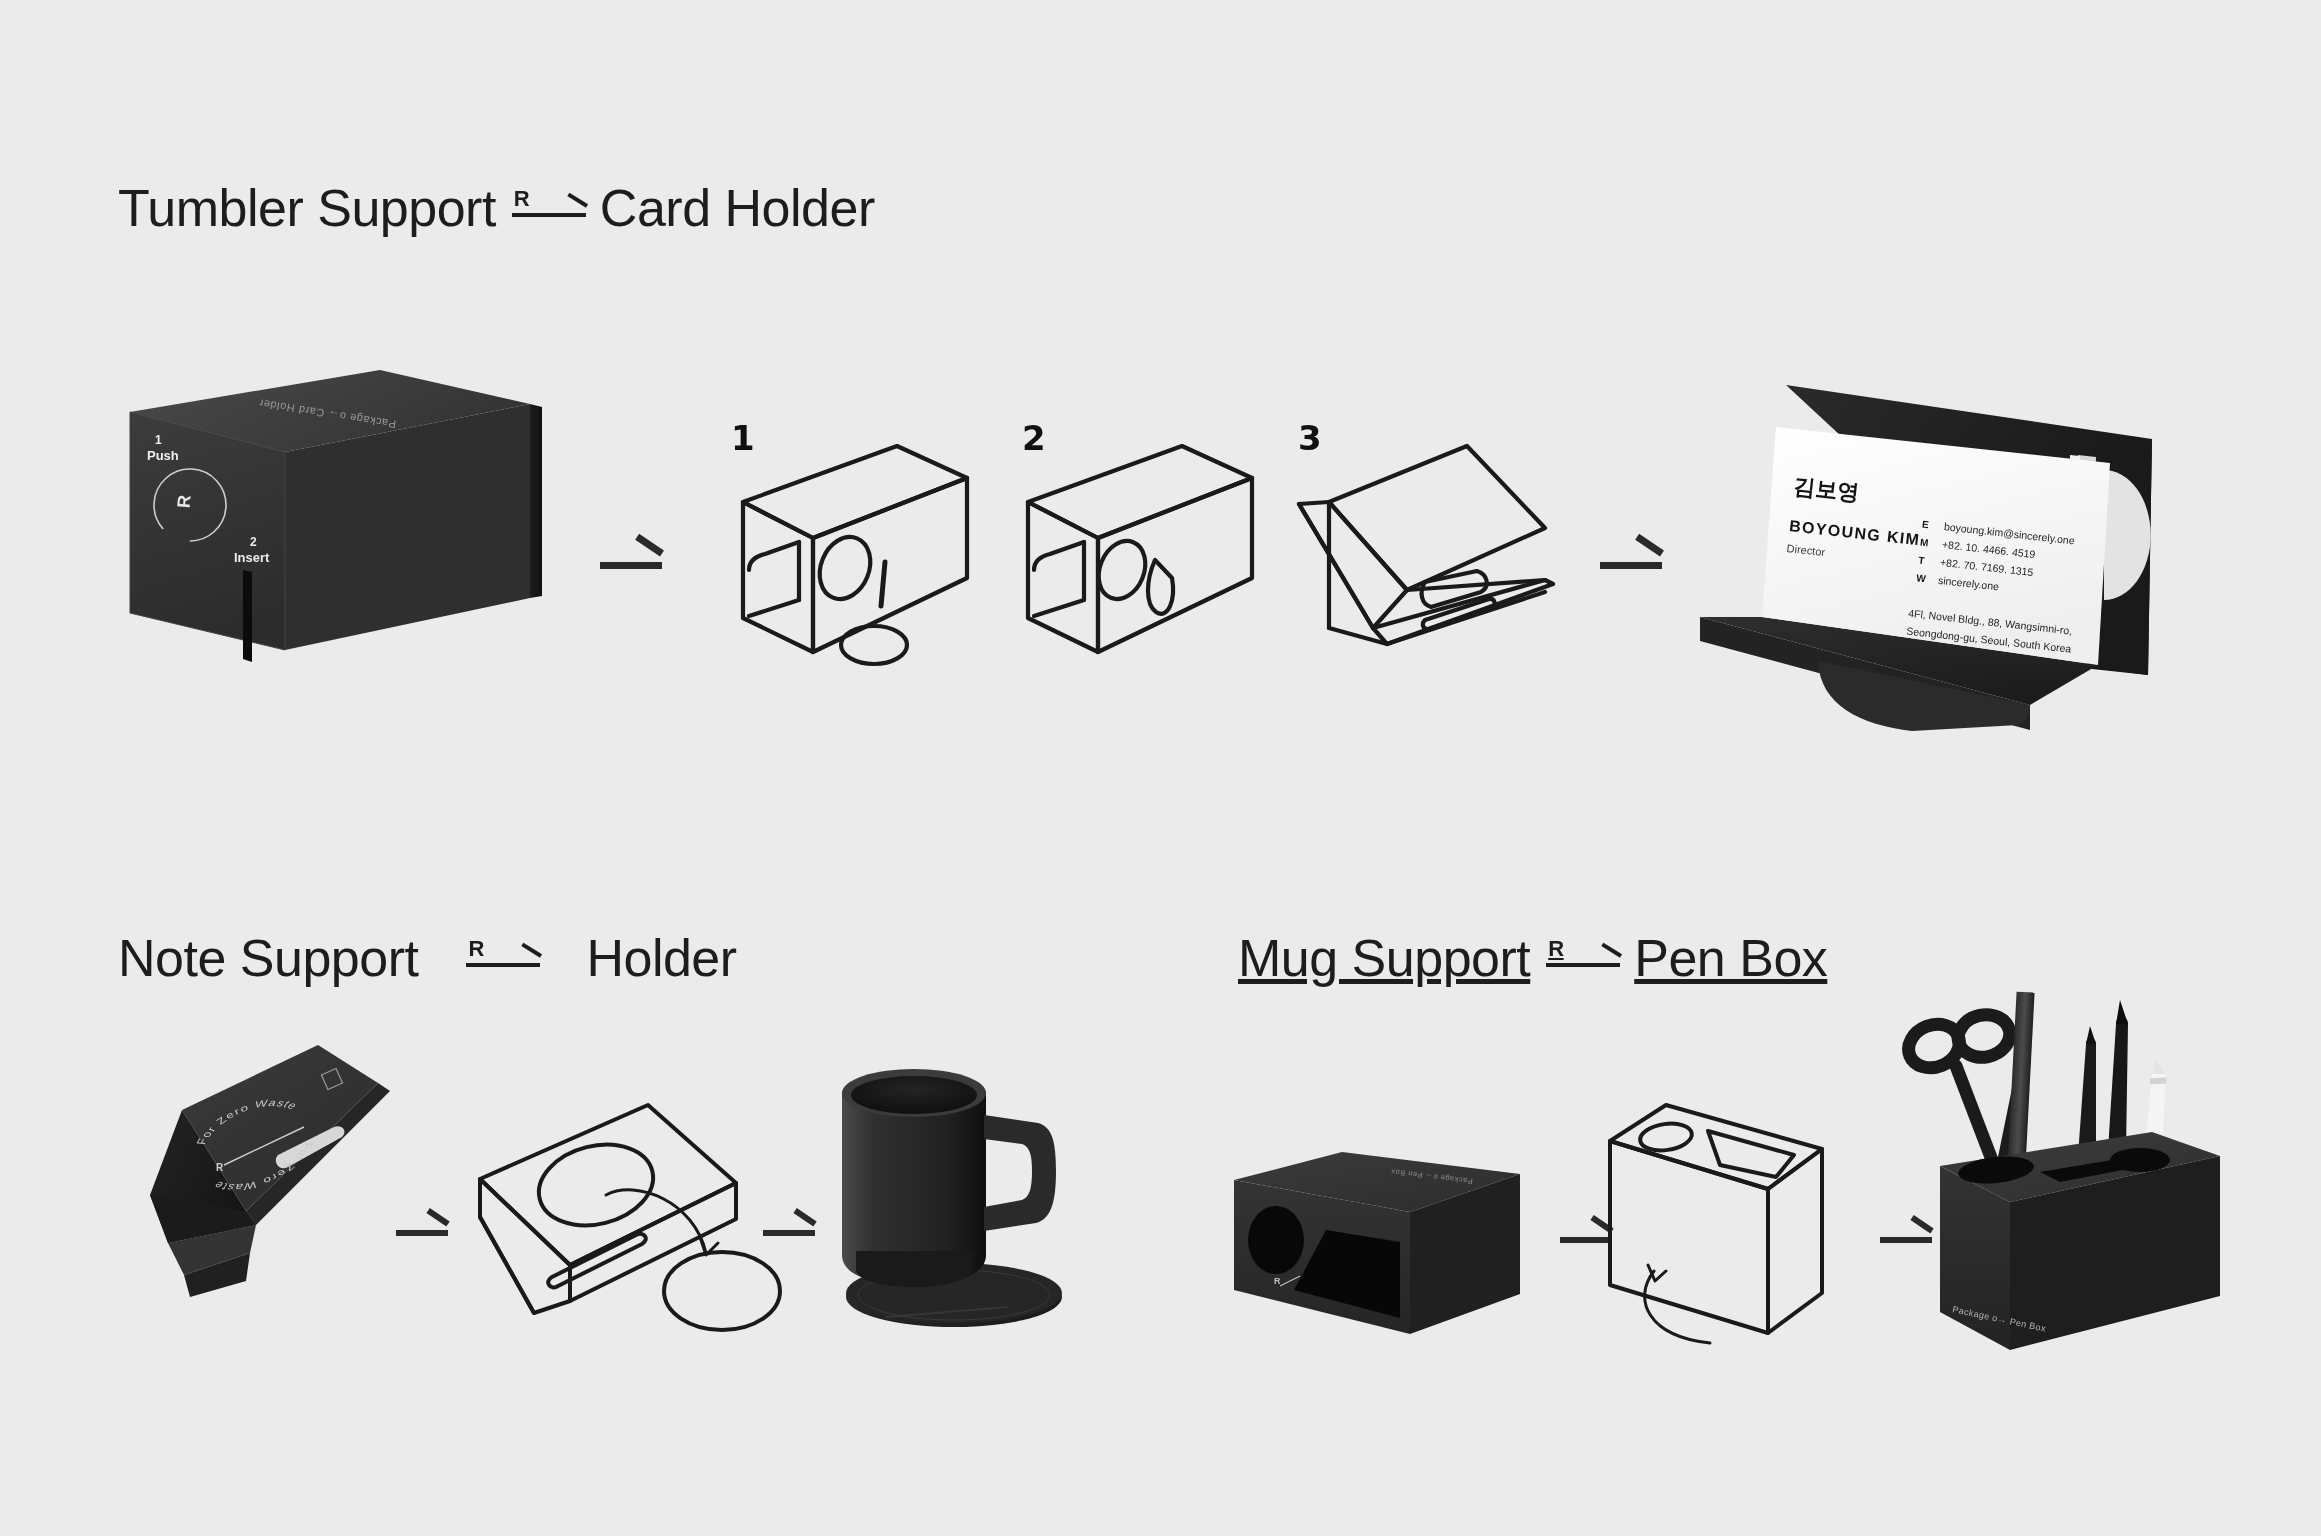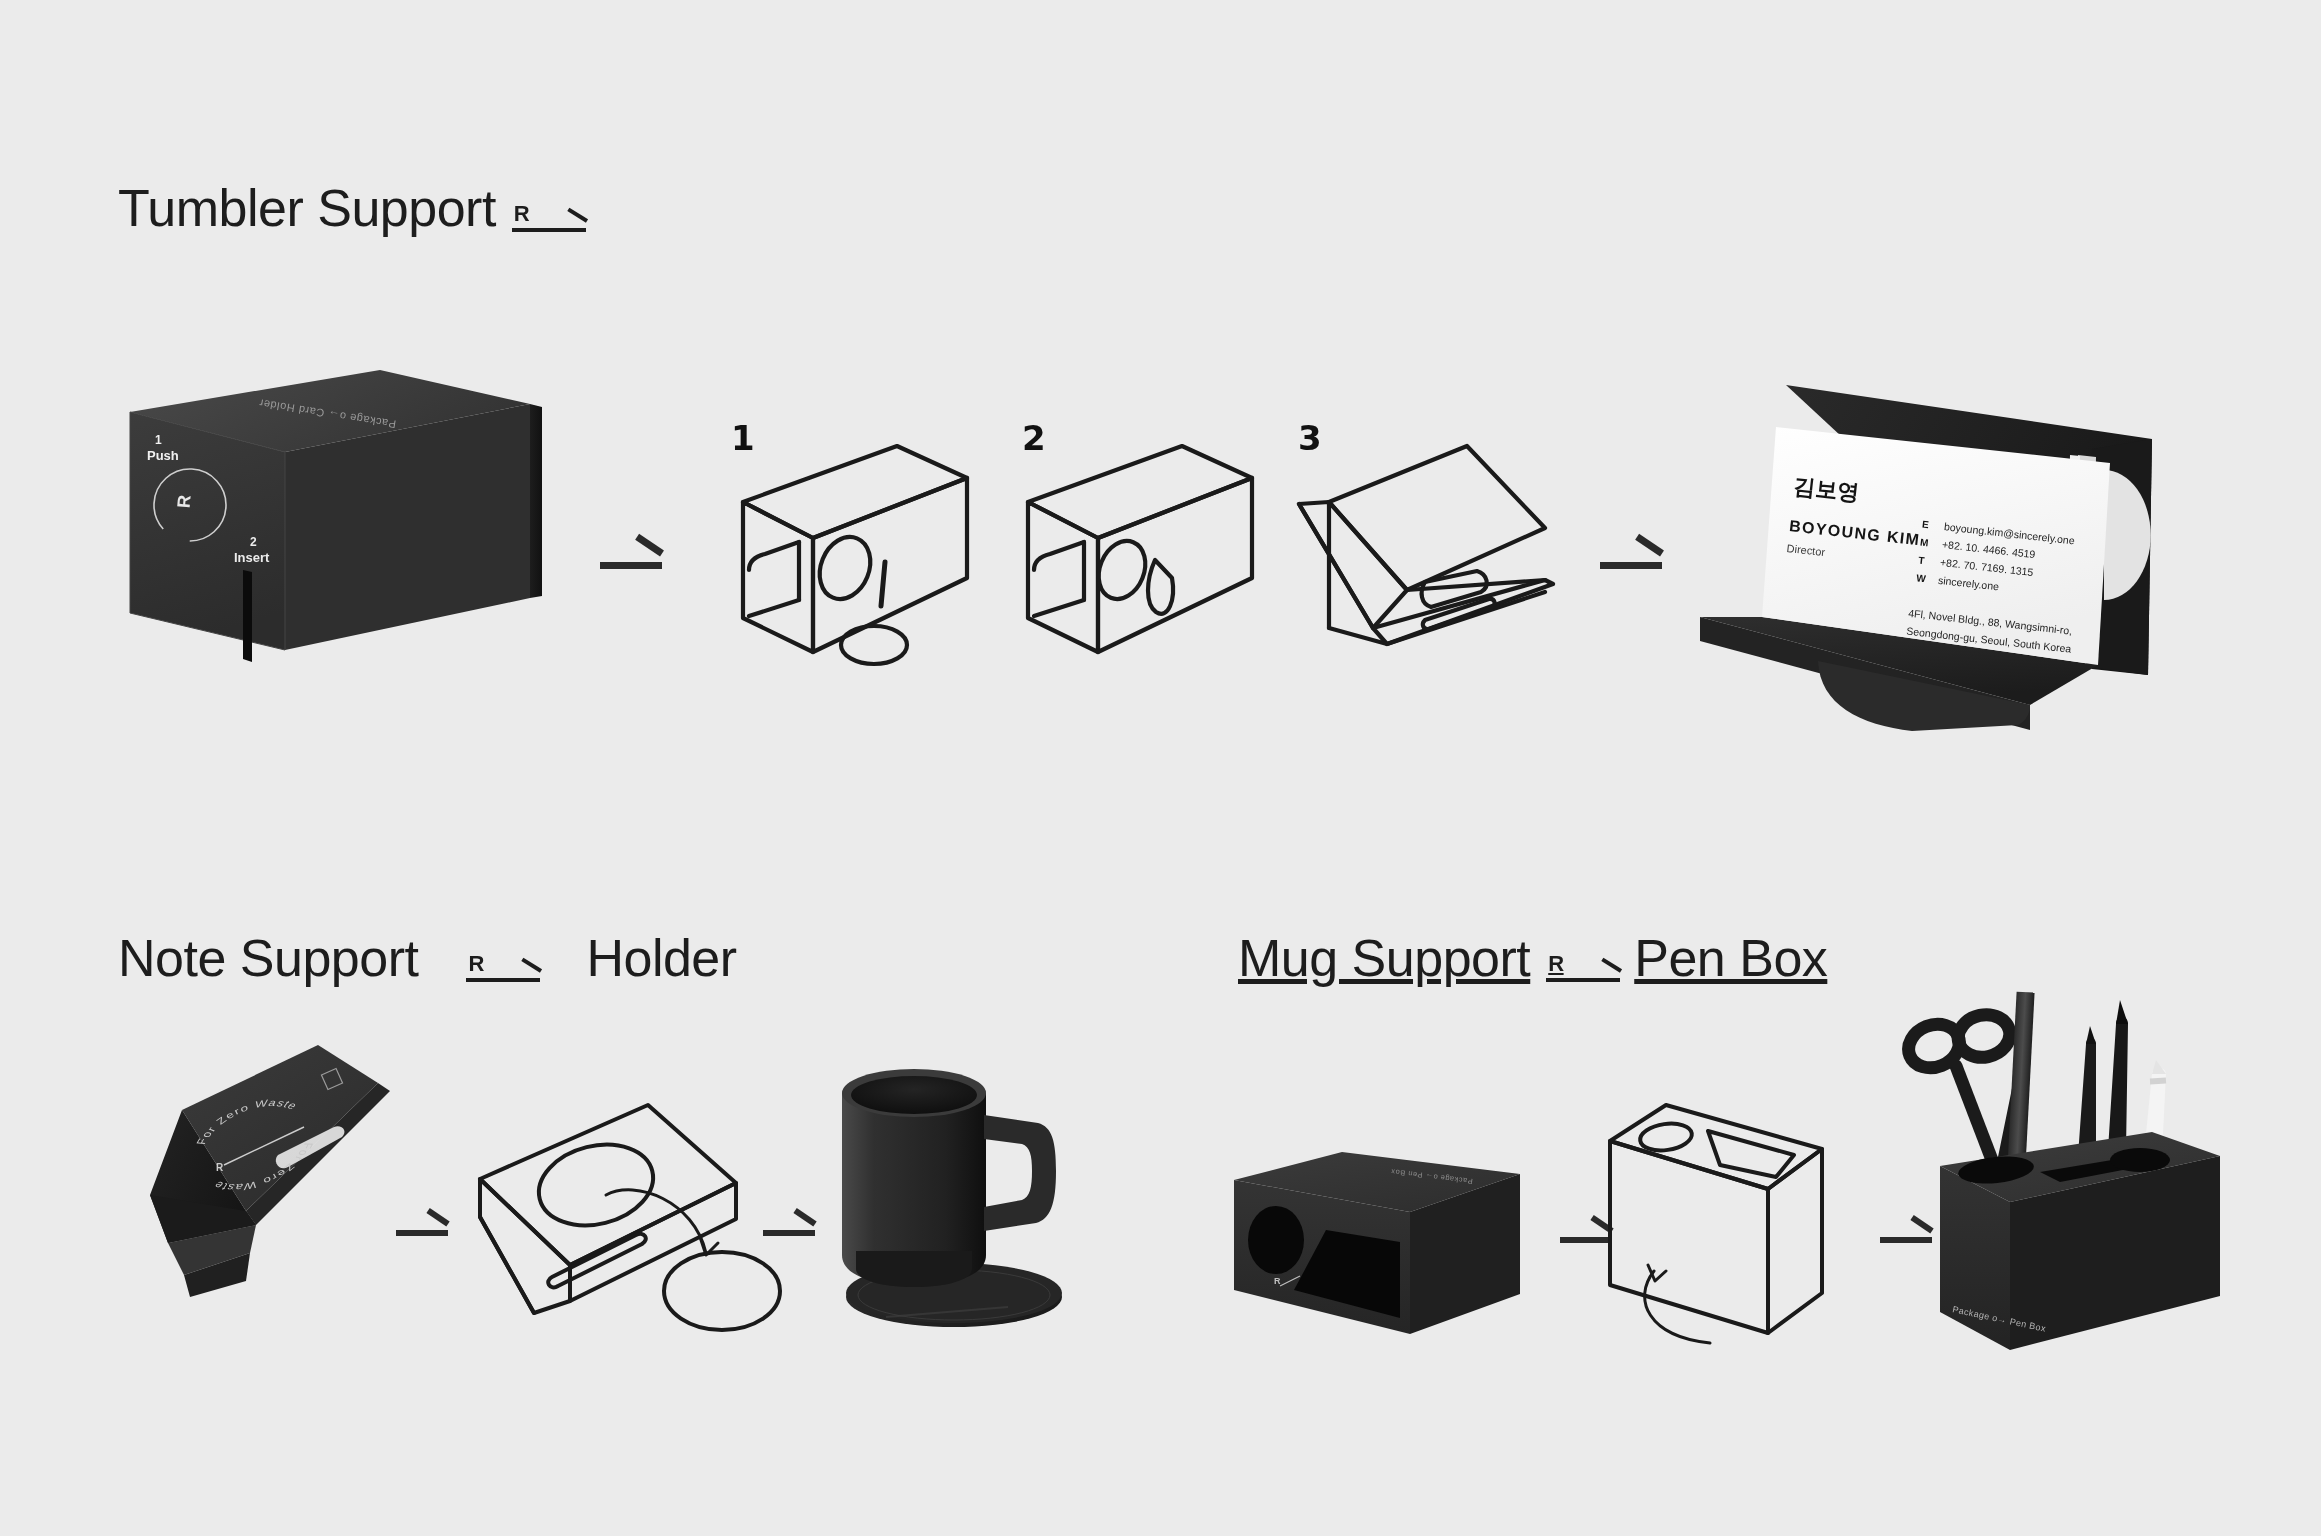--- a/index.html
+++ b/index.html
@@ -10,21 +10,21 @@
     color:#1a1a1a;
     overflow:hidden;
     position:relative;
   }
   .stage{position:absolute;inset:0;}
 
   
   .heading{
     position:absolute;
     display:flex;
-    align-items:flex-end;
+    align-items:center;
     white-space:nowrap;
     font-weight:300;
     font-size:52px;
     letter-spacing:-0.5px;
     color:#1d1d1d;
   }
   .heading .from,.heading .to{font-weight:300;}
   .h-arrow{
     display:inline-flex;
     flex-direction:column;
@@ -85,20 +85,21 @@
 <body>
 
 <div class="stage">
 
   <div class="heading" style="left:118px;top:178px;">
     <span class="from">Tumbler Support</span>
     <span class="h-arrow">
       <span class="r">R</span>
       <span class="shaft"></span>
     </span>
+    <span class="to">Card Holder</span>
   </div>
 
   <div class="art" style="left:130px;top:370px;">
     <svg width="420" height="350" viewBox="0 0 420 350">
       <defs>
         <linearGradient id="boxFront1" x1="0" y1="0" x2="0.2" y2="1">
           <stop offset="0" stop-color="#3c3c3c"></stop>
             <stop offset="1" stop-color="#2c2c2c"></stop>
         </linearGradient>
         <linearGradient id="boxTop1" x1="0" y1="0" x2="1" y2="0.4">

